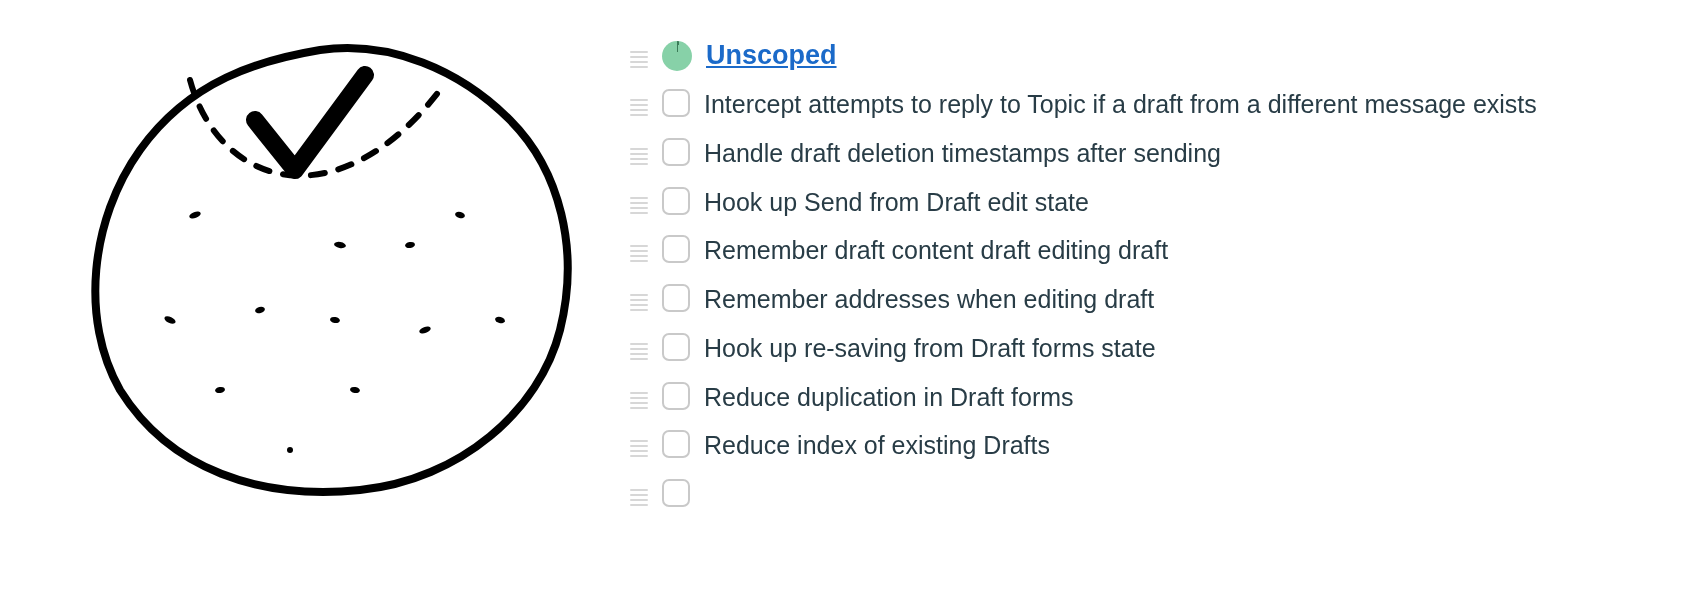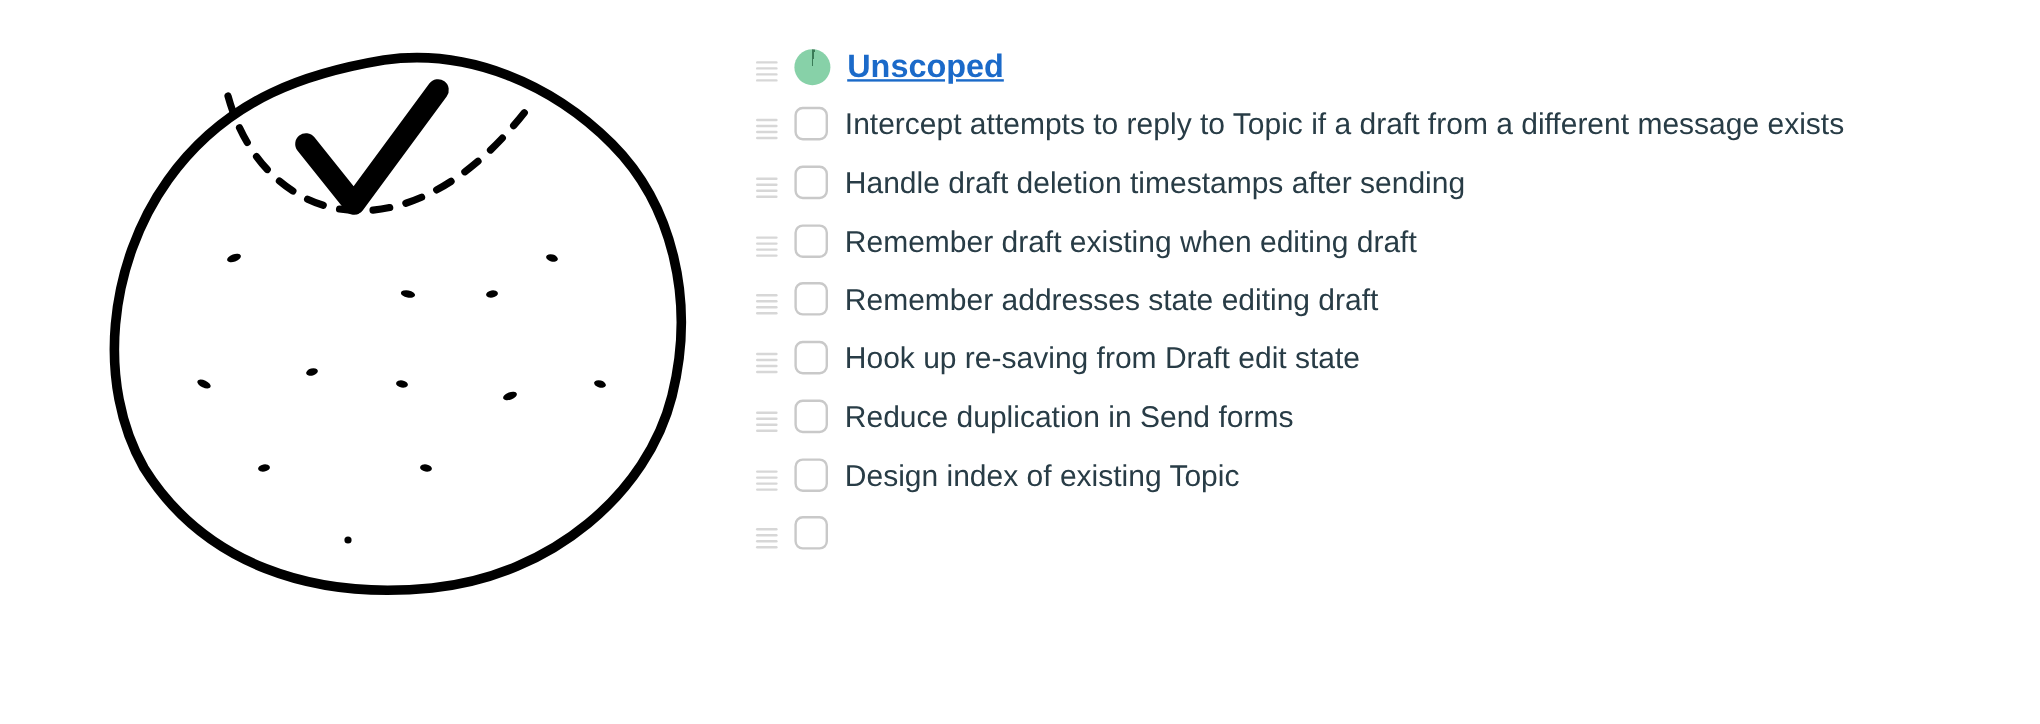--- a/index.html
+++ b/index.html
@@ -90,61 +90,71 @@
           <div class="task-text">Handle draft deletion timestamps after sending</div>
         </div>
         <div class="row">
           <div class="drag">
             <span></span>
             <span></span>
             <span></span>
             <span></span>
           </div>
           <div class="checkbox"></div>
-          <div class="task-text">Remember draft existing when editing draft</div>
+          <div class="task-text">Hook up Send from Draft edit state</div>
         </div>
         <div class="row">
           <div class="drag">
             <span></span>
             <span></span>
             <span></span>
             <span></span>
           </div>
           <div class="checkbox"></div>
-          <div class="task-text">Remember addresses state editing draft</div>
+          <div class="task-text">Remember draft content draft editing draft</div>
         </div>
         <div class="row">
           <div class="drag">
             <span></span>
             <span></span>
             <span></span>
             <span></span>
           </div>
           <div class="checkbox"></div>
-          <div class="task-text">Hook up re-saving from Draft edit state</div>
+          <div class="task-text">Remember addresses when editing draft</div>
         </div>
         <div class="row">
           <div class="drag">
             <span></span>
             <span></span>
             <span></span>
             <span></span>
           </div>
           <div class="checkbox"></div>
-          <div class="task-text">Reduce duplication in Send forms</div>
+          <div class="task-text">Hook up re-saving from Draft forms state</div>
         </div>
         <div class="row">
           <div class="drag">
             <span></span>
             <span></span>
             <span></span>
             <span></span>
           </div>
           <div class="checkbox"></div>
-          <div class="task-text">Design index of existing Topic</div>
+          <div class="task-text">Reduce duplication in Draft forms</div>
+        </div>
+        <div class="row">
+          <div class="drag">
+            <span></span>
+            <span></span>
+            <span></span>
+            <span></span>
+          </div>
+          <div class="checkbox"></div>
+          <div class="task-text">Reduce index of existing Drafts</div>
         </div>
         <div class="row">
           <div class="drag">
             <span></span>
             <span></span>
             <span></span>
             <span></span>
           </div>
           <div class="checkbox"></div>
         </div>

